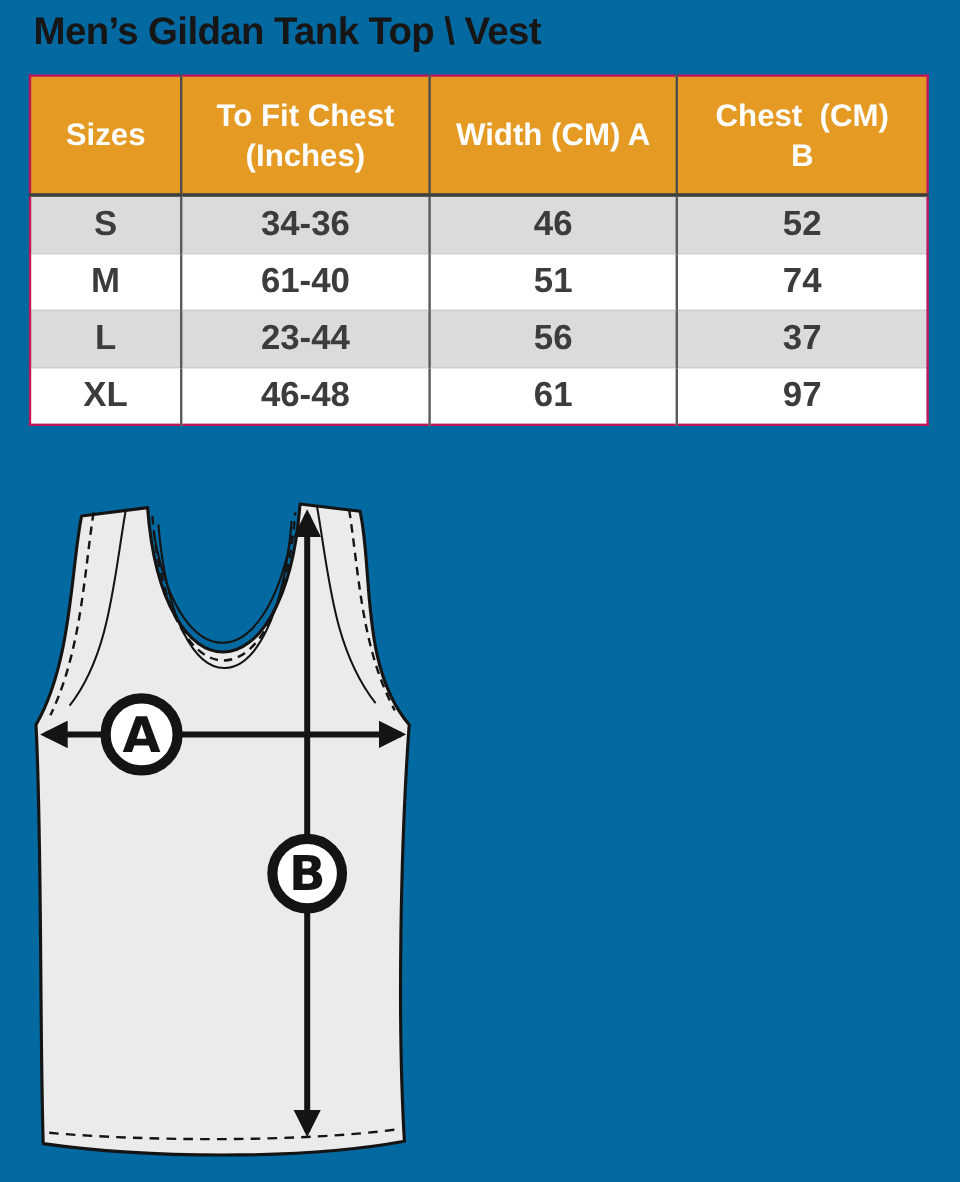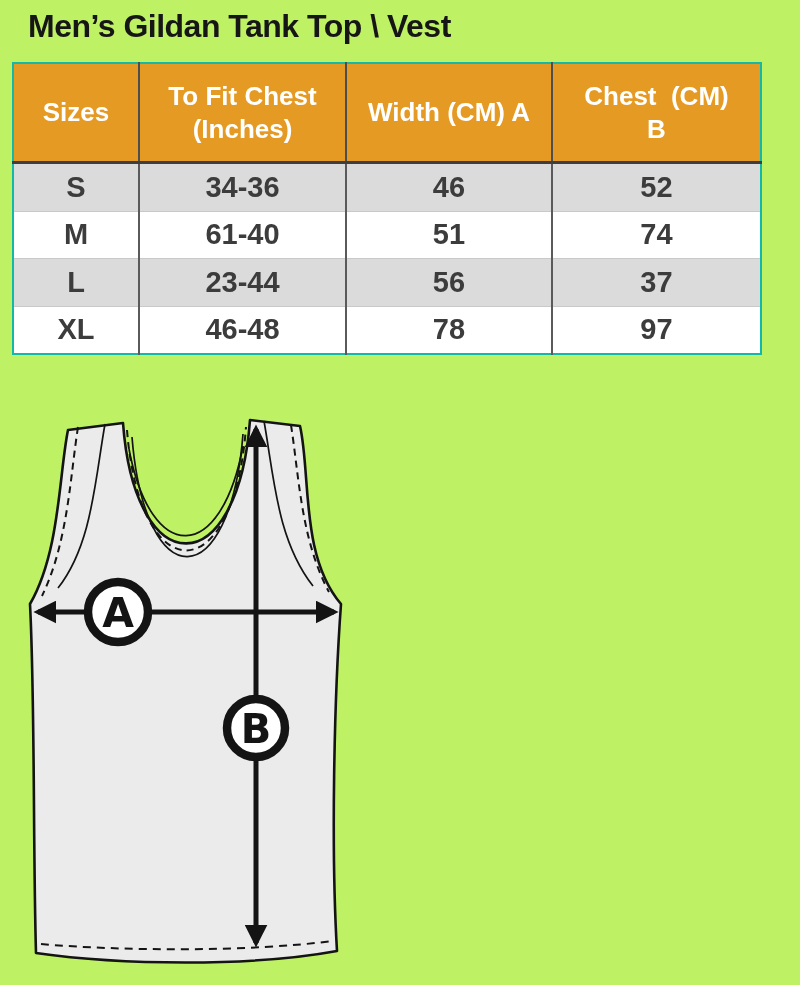--- a/index.html
+++ b/index.html
@@ -1,33 +1,33 @@
 <!DOCTYPE html>
 <html><head>
 <meta charset="utf-8">
 <style>
   html,body{margin:0;padding:0;background:#ffffff;}
   .page{
     position:relative;
     width:800px;height:985px;
-    background:#bef264;
+    background:#0369a1;
     font-family:"Liberation Sans", sans-serif;
     overflow:hidden;
   }
   .title{
     position:absolute;left:28px;top:8px;
     font-size:32px;font-weight:700;color:#161616;
     letter-spacing:-0.5px;white-space:nowrap;
   }
   table.size-chart{
-    position:absolute;left:12px;top:62px;
+    position:absolute;left:24px;top:62px;
     border-collapse:collapse;
     table-layout:fixed;
     width:748px;
-    border:2px solid #14b8a6;
+    border:2px solid #be185d;
   }
   .size-chart th,.size-chart td{
     text-align:center;vertical-align:middle;
     padding:0 4px;
   }
   .size-chart th{
     background:#E59A24;
     color:#ffffff;
     font-size:26px;font-weight:700;
     height:97px;
@@ -92,21 +92,21 @@
       </tr>
       <tr>
         <td>L</td>
         <td>23-44</td>
         <td>56</td>
         <td>37</td>
       </tr>
       <tr>
         <td>XL</td>
         <td>46-48</td>
-        <td>78</td>
+        <td>61</td>
         <td>97</td>
       </tr>
     </tbody>
   </table>
 
   <svg class="diagram" width="800" height="985" viewBox="0 0 800 985" xmlns="http://www.w3.org/2000/svg">
     <defs>
       <marker id="arr" viewBox="0 0 10 10" refX="8" refY="5" markerWidth="4.6" markerHeight="4.6" orient="auto-start-reverse">
         <path d="M0 0 L10 5 L0 10 Z" fill="#141414"></path>
       </marker>

